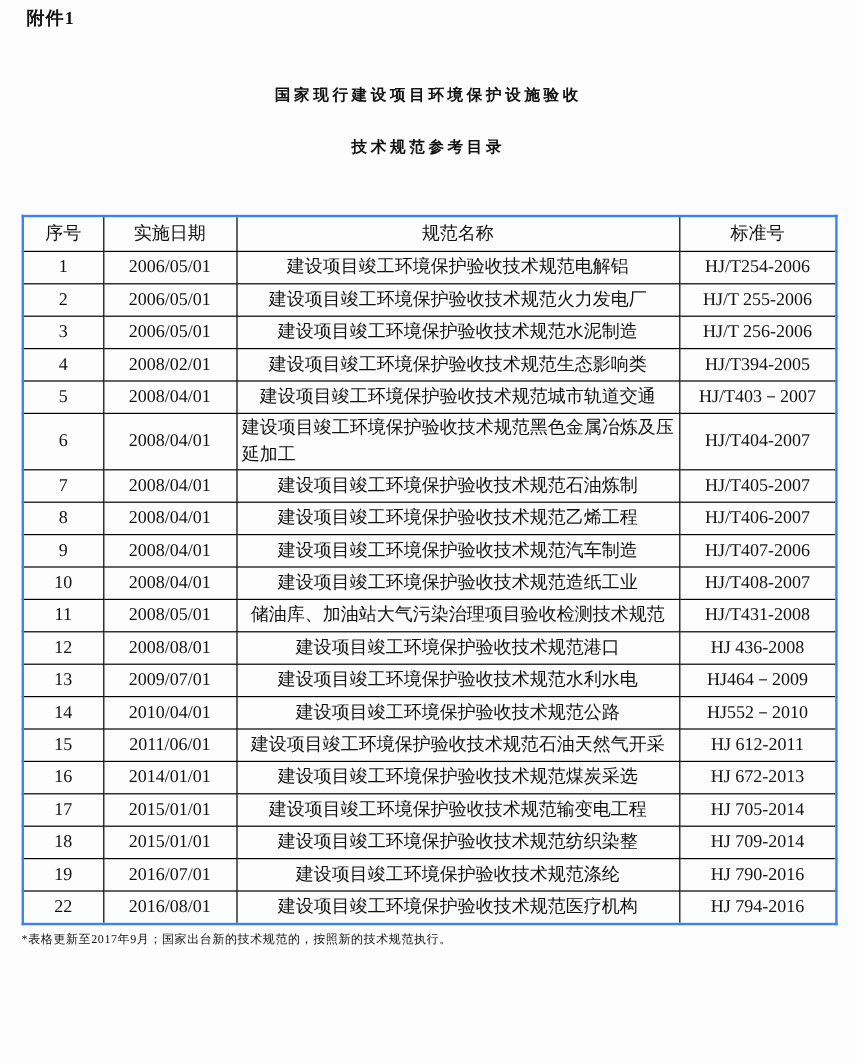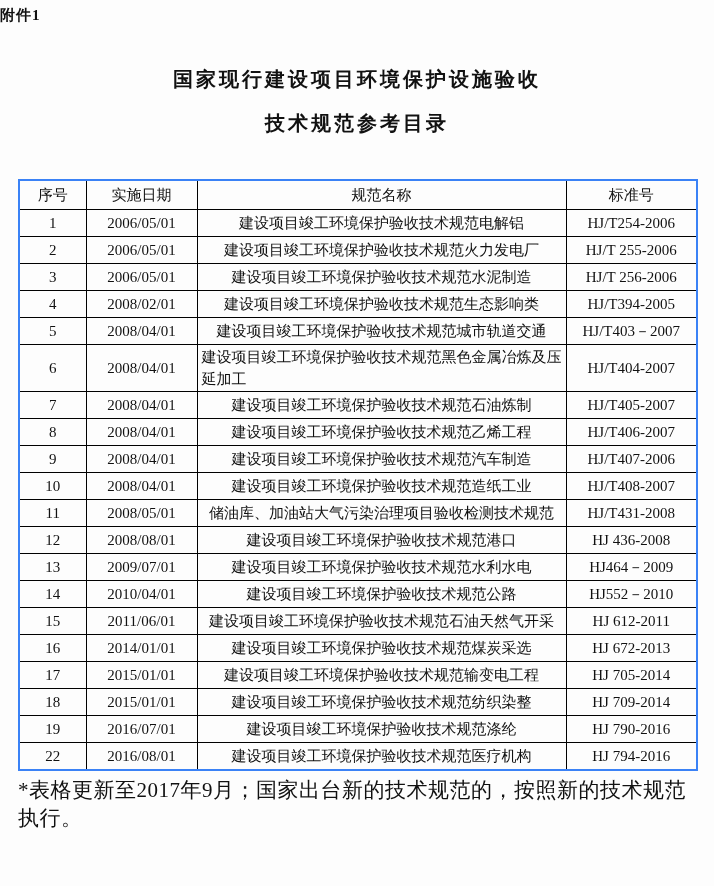--- a/index.html
+++ b/index.html
@@ -14,30 +14,31 @@
     font-family: "Liberation Serif", "DejaVu Serif", serif;
     overflow: hidden;
   }
   .doc {
     width: 714px;
     height: 886px;
     box-sizing: border-box;
     padding-top: 6px;
   }
   .attachment-label {
+    padding-left: 22px;
     font-size: 15px;
     font-weight: bold;
     letter-spacing: 1px;
   }
   .title-block {
     margin-top: 32px;
     text-align: center;
   }
   .title-line {
-    font-size: 20px;
+    font-size: 13px;
     font-weight: bold;
     letter-spacing: 3px;
     line-height: 44px;
   }
   table.spec-table {
     table-layout: fixed;
     border-collapse: collapse;
     width: 678px;
     margin: 34px 18px 0 18px;
     border: 2px solid #3b82f6;
@@ -68,21 +69,21 @@
   td.cell-name.align-left {
     text-align: left;
     margin-left: 40px;
   }
   td.cell-no, td.cell-date, td.cell-standard {
     font-family: "Liberation Serif", "DejaVu Serif", serif;
     white-space: nowrap;
   }
   .footnote {
     margin: 5px 18px 0 18px;
-    font-size: 21px;
+    font-size: 10px;
     letter-spacing: 0.5px;
   }
 </style>
 </head>
 <body>
 
 <div class="doc">
 
   <div class="attachment-label">附件1</div>
 

